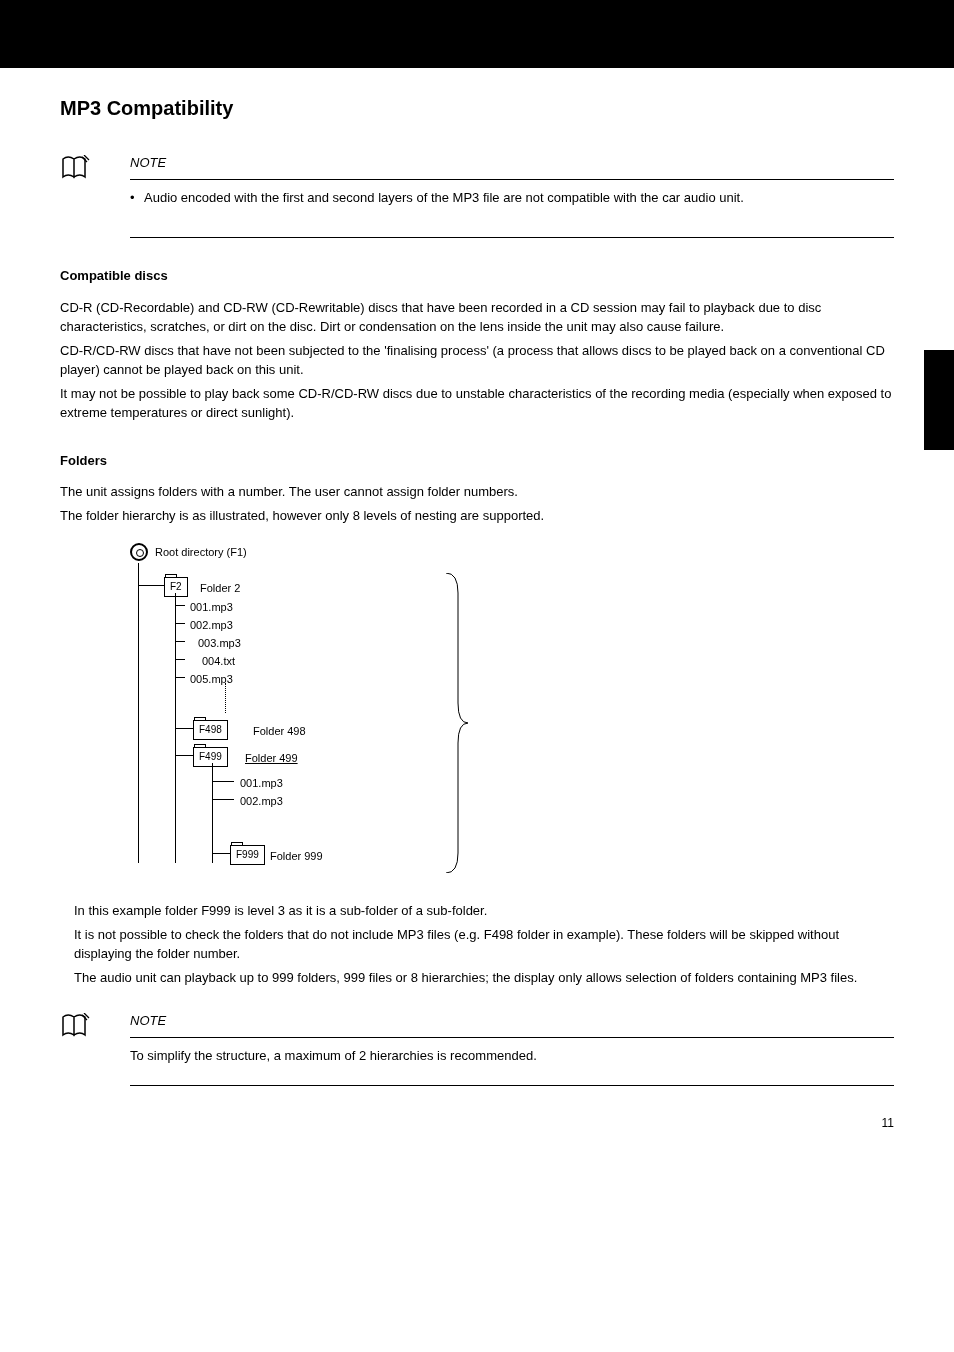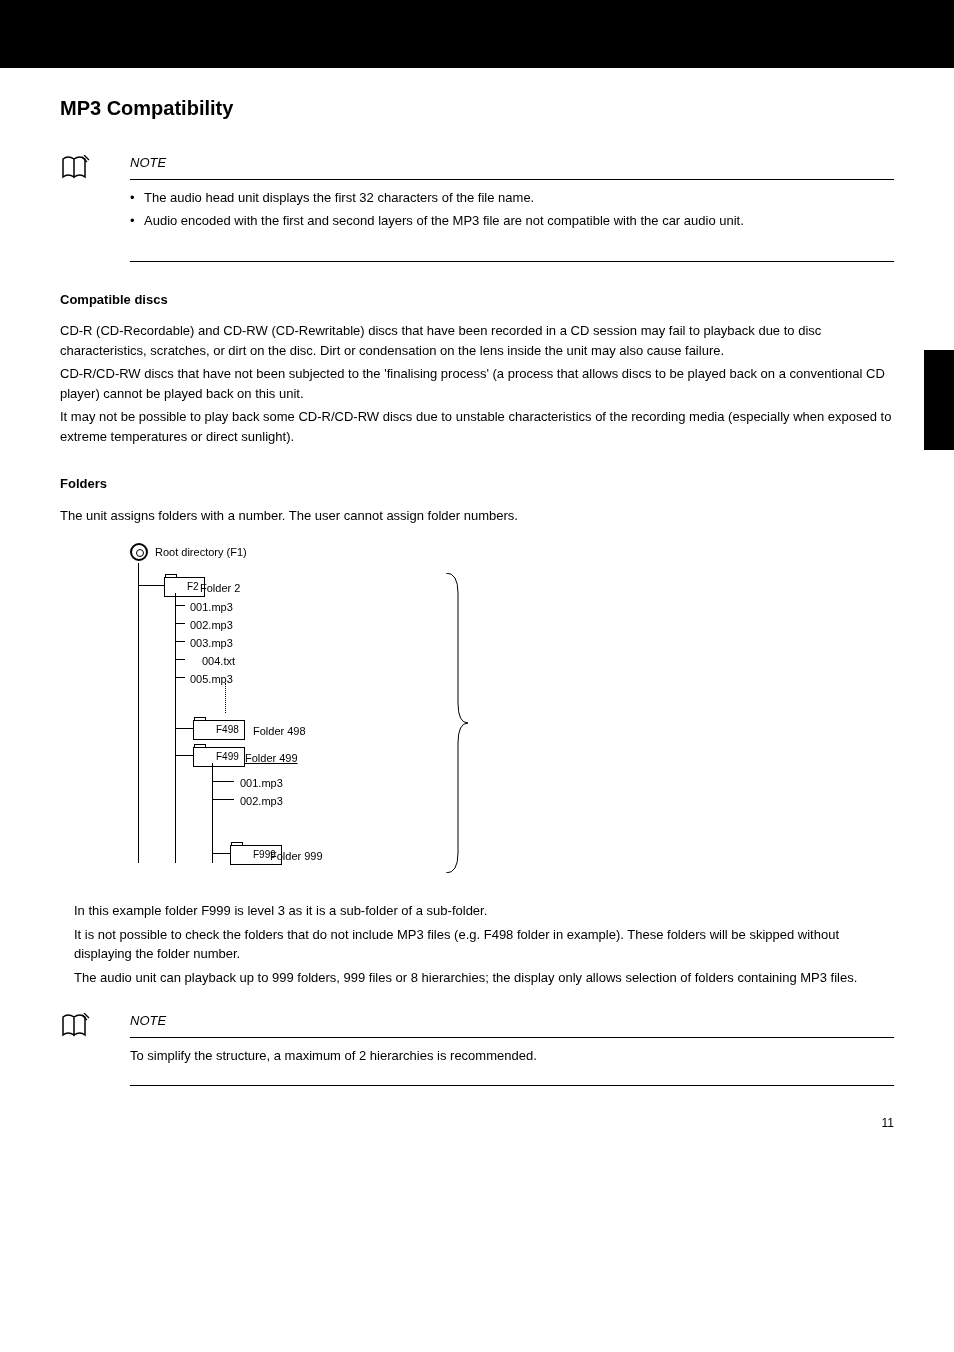--- a/index.html
+++ b/index.html
@@ -25,21 +25,21 @@
     .bullets { list-style: none; margin: 8px 0 30px 0; }
     .bullets li { position: relative; padding-left: 14px; margin-bottom: 4px; }
     .bullets li::before { content: "•"; position: absolute; left: 0; }
     .p { margin-bottom: 4px; }
     .section-title { font-weight: bold; margin-top: 28px; margin-bottom: 12px; }
     .tree-wrap { margin: 18px 0 18px 70px; position: relative; }
     .tree { position: relative; width: 320px; height: 340px; text-align: center; }
     .disc { position: absolute; left: 0; top: 0; width: 18px; height: 18px; border: 2px solid #000; border-radius: 50%; }
     .disc::after { content: ""; position: absolute; left: 4px; top: 4px; width: 6px; height: 6px; border: 1px solid #000; border-radius: 50%; }
     .root-label { position: absolute; left: 25px; top: 1px; font-size: 11px; }
-    .folder { position: absolute; border: 1px solid #000; font-size: 10px; padding: 1px 5px 2px 22px; }
+    .folder { position: absolute; border: 1px solid #000; font-size: 10px; padding: 1px 5px 2px 5px; }
     .folder::before { content: ""; position: absolute; top: -4px; left: 0; width: 10px; height: 3px; border: 1px solid #000; border-bottom: none; }
     .flabel { position: absolute; font-size: 11px; }
     .hline { position: absolute; border-top: 1px solid #000; }
     .vline { position: absolute; border-left: 1px solid #000; }
     .dvline { position: absolute; border-left: 1px dotted #000; }
     .brace { position: absolute; right: -18px; top: 30px; width: 24px; height: 300px; }
     .brace svg { display: block; }
     .indent { padding-left: 14px; }
     .page-num { text-align: right; margin-top: 28px; font-size: 12px; }
     .item-line { position: absolute; font-size: 11px; }
@@ -58,54 +58,54 @@
     <div class="note-icon">
       <svg width="34" height="26" viewBox="0 0 34 26">
         <path d="M3 4 L3 22 Q8 18 14 22 L14 4 Q8 0 3 4 Z M14 4 L14 22 Q20 18 25 22 L25 4 Q20 0 14 4 Z" fill="none" stroke="#000" stroke-width="1.5"></path>
         <path d="M22 2 L27 7 M24 0 L29 5" stroke="#000" stroke-width="1.3"></path>
       </svg>
     </div>
     <div class="note-body">
       <div class="note-label">NOTE</div>
       <hr class="hr-full">
       <ul class="bullets note-content">
-        <li>The audio head unit displays the first 32 characters of the file name.</li>
         <li>Audio encoded with the first and second layers of the MP3 file are not compatible with the car audio unit.</li>
       </ul>
       <hr class="hr-full">
     </div>
   </div>
 
   <div class="section-title">Compatible discs</div>
   <p class="p">CD-R (CD-Recordable) and CD-RW (CD-Rewritable) discs that have been recorded in a CD session may fail to playback due to disc characteristics, scratches, or dirt on the disc. Dirt or condensation on the lens inside the unit may also cause failure.</p>
   <p class="p">CD-R/CD-RW discs that have not been subjected to the 'finalising process' (a process that allows discs to be played back on a conventional CD player) cannot be played back on this unit.</p>
   <p class="p">It may not be possible to play back some CD-R/CD-RW discs due to unstable characteristics of the recording media (especially when exposed to extreme temperatures or direct sunlight).</p>
 
   <div class="section-title">Folders</div>
   <p class="p">The unit assigns folders with a number. The user cannot assign folder numbers.</p>
+  <p class="p">The folder hierarchy is as illustrated, however only 8 levels of nesting are supported.</p>
 
   <div class="tree-wrap">
     <div class="tree">
       <div class="disc"></div>
       <div class="root-label">Root directory (F1)</div>
 
       <div class="vline" style="left:8px; top:20px; height:300px;"></div>
       <div class="hline" style="left:8px; top:42px; width:26px;"></div>
 
       <div class="folder" style="left:34px; top:34px;">F2</div>
       <div class="flabel" style="left:70px; top:37px;">Folder 2</div>
 
       <div class="vline" style="left:45px; top:50px; height:270px;"></div>
 
       <div class="dash" style="left:45px; top:62px;"></div>
       <div class="item-line" style="left:60px; top:56px;">001.mp3</div>
       <div class="dash" style="left:45px; top:80px;"></div>
       <div class="item-line" style="left:60px; top:74px;">002.mp3</div>
       <div class="dash" style="left:45px; top:98px;"></div>
-      <div class="item-line" style="left:60px; top:92px;">003.mp3</div>
+      <div class="item-line" style="left:68px; top:92px;">003.mp3</div>
       <div class="dash" style="left:45px; top:116px;"></div>
       <div class="item-line" style="left:72px; top:110px;">004.txt</div>
       <div class="dash" style="left:45px; top:134px;"></div>
       <div class="item-line" style="left:60px; top:128px;">005.mp3</div>
 
       <div class="dvline" style="left:45px; top:140px; height:30px;"></div>
       <div class="dvline" style="left:95px; top:140px; height:30px;"></div>
 
       <div class="hline" style="left:45px; top:185px; width:18px;"></div>
       <div class="folder" style="left:63px; top:177px;">F498</div>

